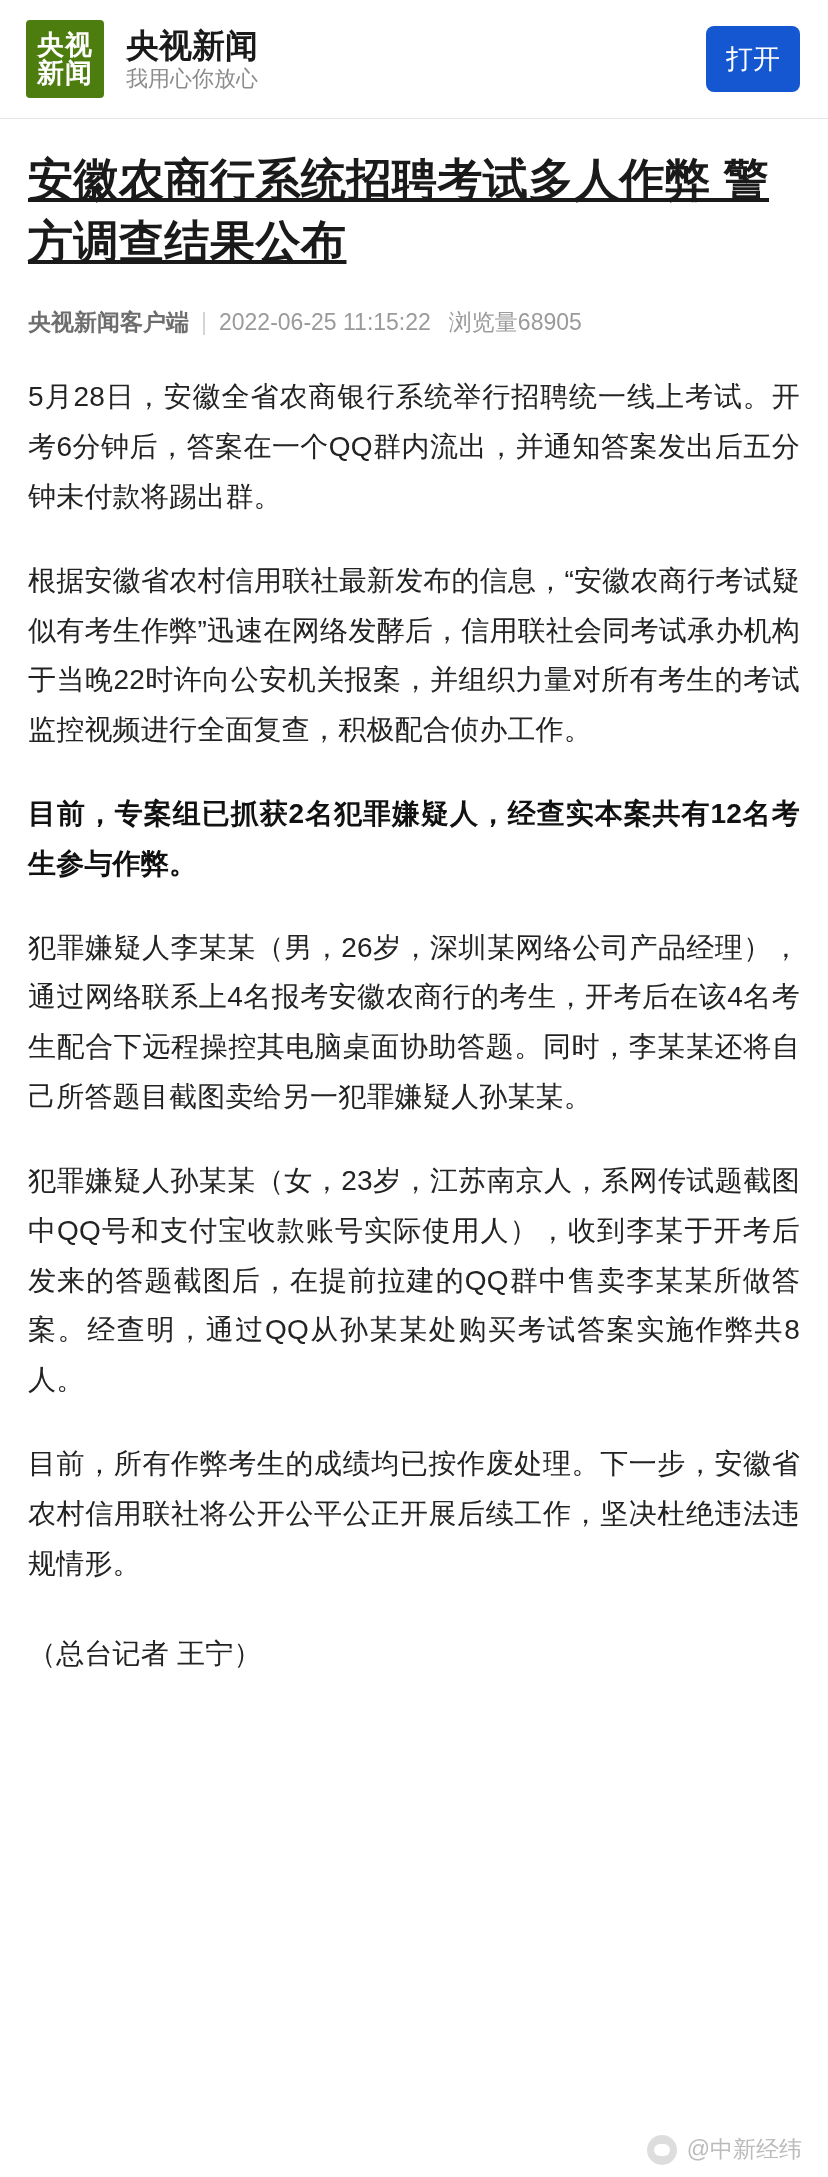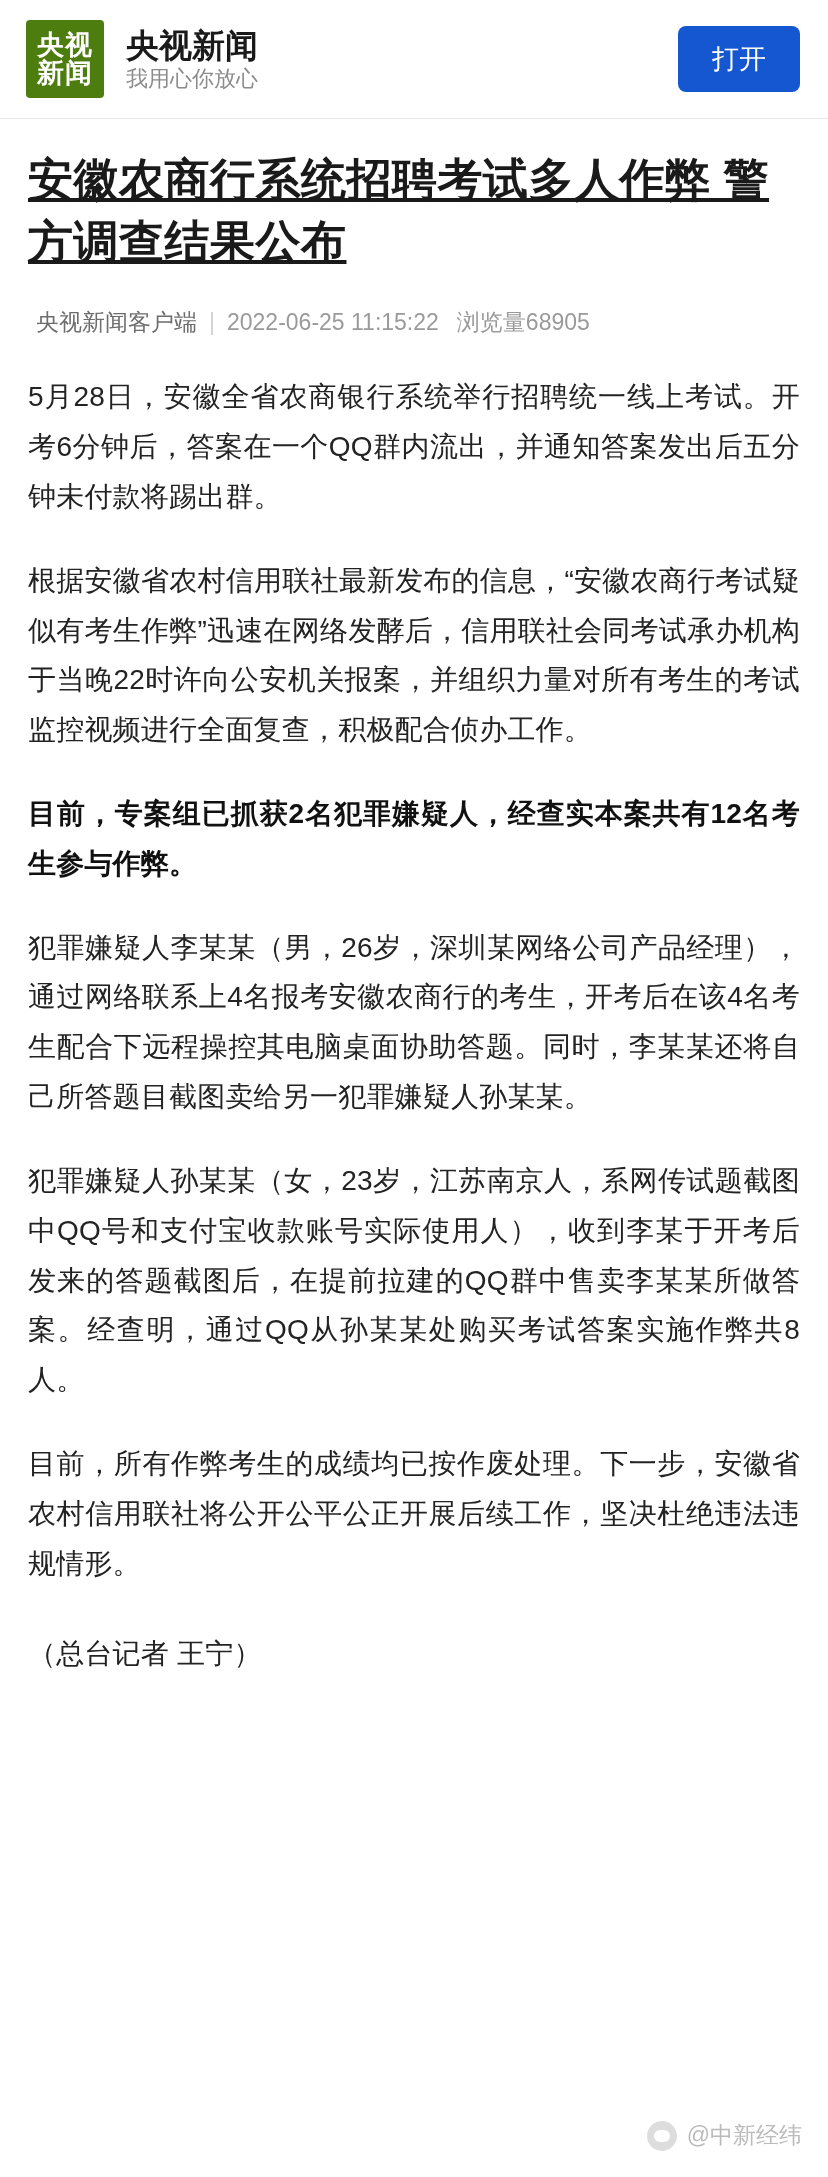--- a/index.html
+++ b/index.html
@@ -67,21 +67,21 @@
     margin-top: 0;
     line-height: 1.2;
   }
   .open-btn {
     flex: 0 0 auto;
     background: #1557d0;
     color: #ffffff;
     font-size: 27px;
     border: none;
     border-radius: 8px;
-    padding: 15px 34px;
+    padding: 15px 20px;
     cursor: pointer;
     font-family: "Liberation Sans", sans-serif;
   }
   .appbar-divider {
     height: 1px;
     background: #e6e6e6;
     width: 100%;
   }
 
   
@@ -101,22 +101,21 @@
   .meta {
     display: flex;
     align-items: center;
     font-size: 23px;
     color: #9a9a9a;
     margin-bottom: 34px;
     flex-wrap: wrap;
   }
   .meta-source {
     color: #6d6d6d;
-    font-weight: normal;
-    margin-left: 8px;
+    font-weight: bold;
   }
   .meta-sep {
     margin: 0 12px;
     color: #d2d2d2;
   }
   .meta-time { color: #9a9a9a; }
   .meta-views {
     margin-left: 18px;
     color: #9a9a9a;
   }
@@ -134,21 +133,21 @@
     color: #111111;
   }
   .body-text p.signature {
     margin-top: 40px;
   }
 
   
   .footer {
     position: absolute;
     right: 26px;
-    bottom: 26px;
+    bottom: 12px;
     display: flex;
     align-items: center;
     gap: 10px;
     opacity: 0.85;
   }
   .weibo-icon {
     width: 30px;
     height: 30px;
     border-radius: 50%;
     background: #d8d8d8;

